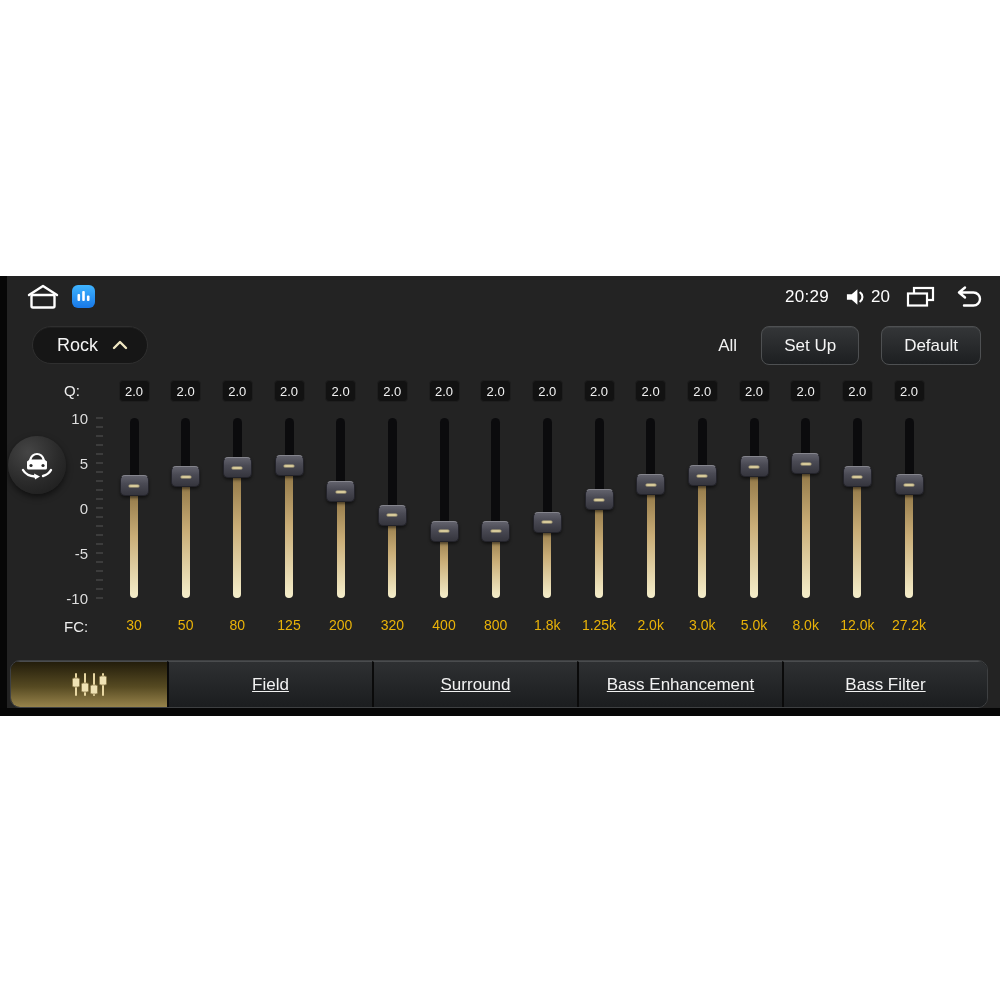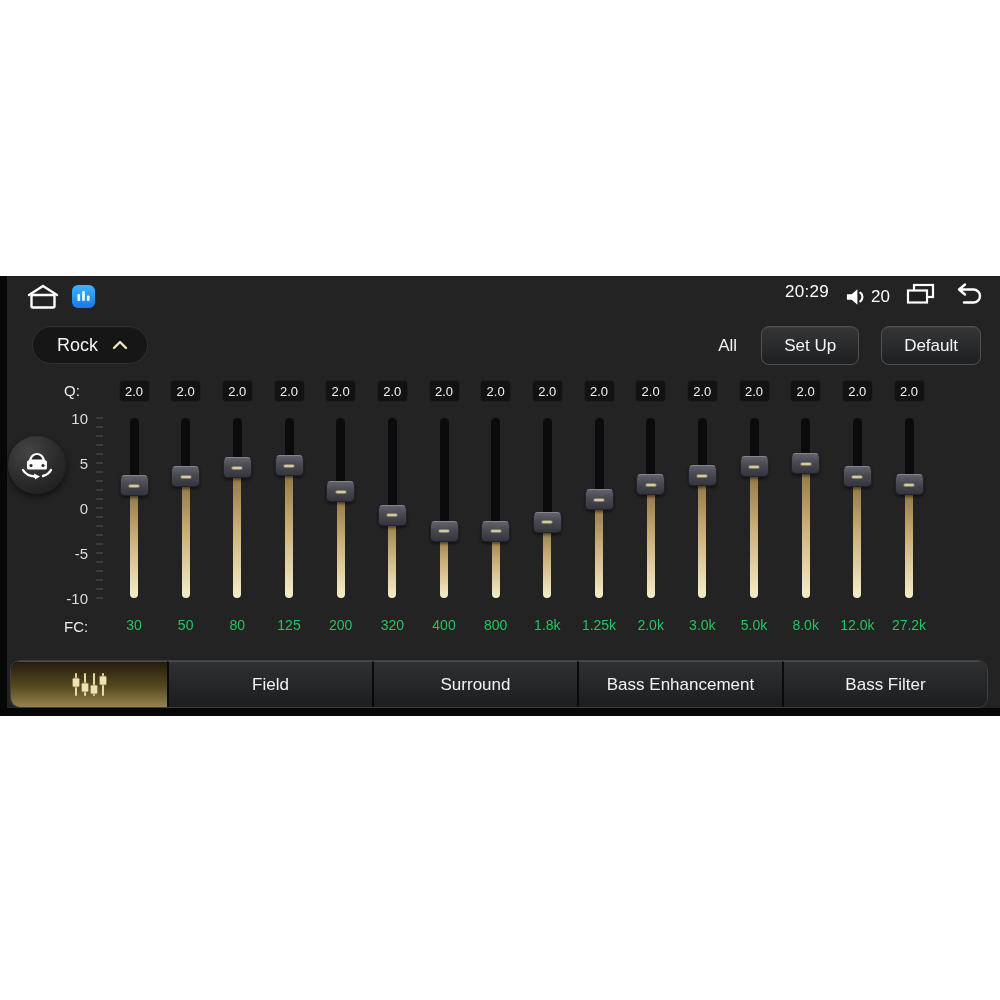--- a/index.html
+++ b/index.html
@@ -8,21 +8,21 @@
 
   .screen { position:absolute; left:0; top:276px; width:1000px; height:440px; background:#232323; }
   .edge-left  { position:absolute; left:0; top:0; width:7px; height:440px; background:#070707; }
   .edge-bottom{ position:absolute; left:0; bottom:0; width:1000px; height:8px; background:#060606; }
 
   
   .statusbar { position:absolute; left:0; top:0; width:1000px; height:40px; }
   .home-btn { position:absolute; left:26px; top:8px; width:34px; height:26px; cursor:pointer; }
   .app-btn  { position:absolute; left:72px; top:9px; width:23px; height:23px; border-radius:6px;
               background:linear-gradient(180deg,#3fb4ff 0%,#1878e8 100%); display:flex; align-items:center; justify-content:center; }
-  .status-right { position:absolute; right:18px; top:6px; height:30px; display:flex; gap:16px; }
+  .status-right { position:absolute; right:18px; top:6px; height:30px; display:flex; align-items:center; gap:16px; }
   .status-time { color:#ffffff; font-size:17px; letter-spacing:.3px; }
   .vol-group { display:flex; align-items:center; gap:5px; }
   .vol-level { color:#ffffff; font-size:17px; }
 
   
   .preset-pill { position:absolute; left:32px; top:50px; height:38px; min-width:116px; padding:0 18px 0 24px;
                  border-radius:19px; background:#161616; border:1px solid #2f2f2f;
                  display:flex; align-items:center; gap:14px; cursor:pointer;
                  box-shadow:0 1px 0 rgba(255,255,255,.04) inset; }
   .preset-pill span { color:#f4f4f4; font-size:18px; }
@@ -35,21 +35,21 @@
 
   
   .q-label  { position:absolute; left:64px; top:106px; color:#eeeeee; font-size:15px; }
   .fc-label { position:absolute; left:64px; top:342px; color:#eeeeee; font-size:15px; }
   .scale-label { position:absolute; width:42px; left:46px; text-align:right; color:#dedede; font-size:15px; transform:translateY(-50%); }
   .scale-tick  { position:absolute; left:96px; width:7px; height:2px; background:#3c3c3c; }
 
   .q-box { position:absolute; top:104px; width:31px; height:22px; border-radius:4px; background:#121212;
            color:#f2f2f2; font-size:13px; display:flex; align-items:center; justify-content:center;
            border:1px solid #1e1e1e; }
-  .freq-label { position:absolute; top:341px; width:56px; text-align:center; color:#22c55e; font-size:14px; }
+  .freq-label { position:absolute; top:341px; width:56px; text-align:center; color:#eab308; font-size:14px; }
 
   
   .slider { position:absolute; top:142px; width:9px; height:180px; cursor:pointer; }
   .track-upper { position:absolute; left:0; top:0; width:9px; background:#0b0b0d; border-radius:5px 5px 0 0; }
   .track-lower { position:absolute; left:0.5px; bottom:0; width:8px;
                  background:linear-gradient(180deg,#8a7040 0%,#c9ad77 45%,#f5eecb 100%);
                  border-radius:0 0 4px 4px; }
   .handle { position:absolute; left:-10px; width:29px; height:21px; border-radius:5px;
             background:linear-gradient(180deg,#62626c 0%,#4a4a54 40%,#35353d 100%);
             border:1px solid #23232a; border-top:1px solid #85858d;
@@ -61,21 +61,21 @@
   
   .car-fab { position:absolute; left:8px; top:160px; width:58px; height:58px; border-radius:50%;
              background:radial-gradient(circle at 35% 28%, #454545 0%, #2a2a2a 55%, #1a1a1a 100%);
              box-shadow:0 3px 6px rgba(0,0,0,.55); display:flex; align-items:center; justify-content:center; cursor:pointer; }
 
   
   .tabbar { position:absolute; left:10px; top:384px; width:978px; height:48px; border-radius:10px;
             border:1px solid #3e4042; background:#191b1d; display:flex; overflow:hidden; }
   .tab { flex:1; display:flex; align-items:center; justify-content:center; color:#f2f2f2; font-size:17px;
          background:linear-gradient(180deg,#2e3032 0%,#1b1d1f 100%); border-left:2px solid #0a0a0a;
-         border-top:1px solid #4a4c4e; cursor:pointer; }
+         border-top:1px solid #4a4c4e; cursor:pointer;text-decoration:underline; }
   .tab-active { flex:0 0 156px; border-left:none;
                 background:linear-gradient(180deg,#231d0b 0%,#564a22 55%,#97834b 100%); }
 </style>
 </head>
 <body>
 
 <div class="page">
   <div class="screen">
 
     <div class="statusbar">

